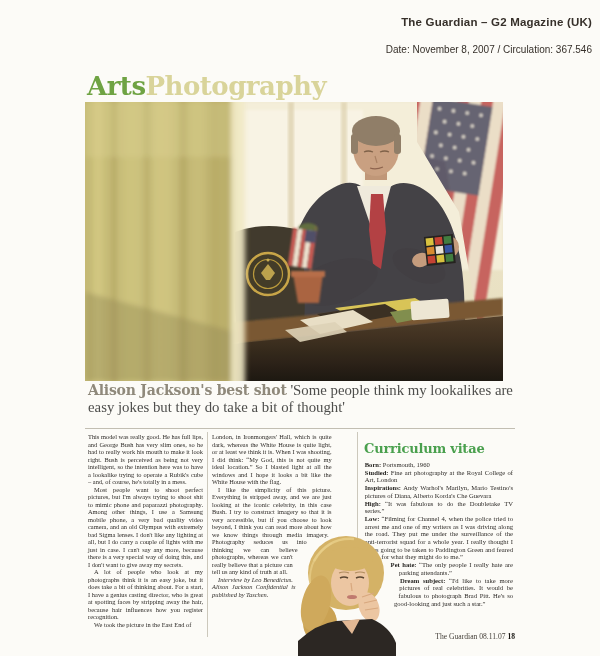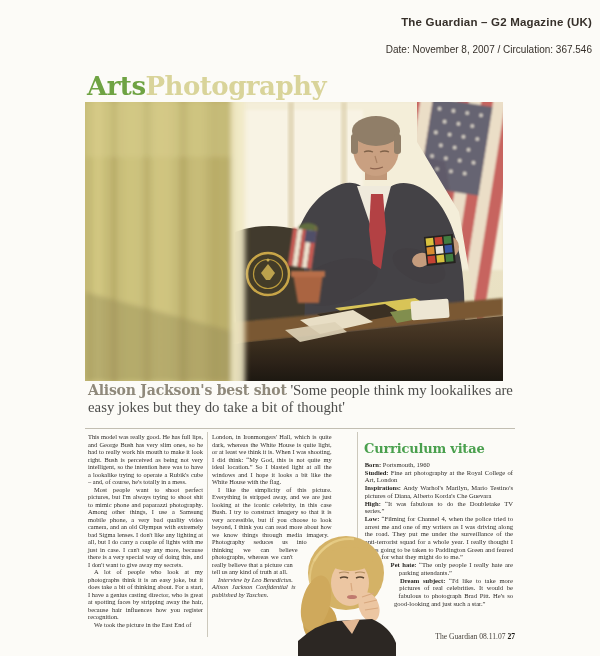--- a/index.html
+++ b/index.html
@@ -278,16 +278,16 @@
       <ellipse cx="54" cy="66" rx="5" ry="2" fill="#c07a6e"></ellipse>
       <ellipse cx="71" cy="76" rx="10" ry="15" fill="#ecc6a2" transform="rotate(-18 71 76)"></ellipse>
       <path d="M64,66 L76,62 M66,72 L79,69 M67,79 L80,77" stroke="#d8a87f" stroke-width="1.1" fill="none"></path>
       <path d="M0,125 L0,110 Q18,93 38,90 L74,88 Q92,96 98,112 L98,125 Z" fill="#2c2723"></path>
       <polygon points="44,90 62,88 54,103" fill="#e2b894"></polygon>
     </svg>
   </div>
 
   <div class="footer">
     <span>The Guardian 08.11.07</span>
-    <b>27</b>
+    <b>18</b>
   </div>
 
 </div>
 
 </body></html>

